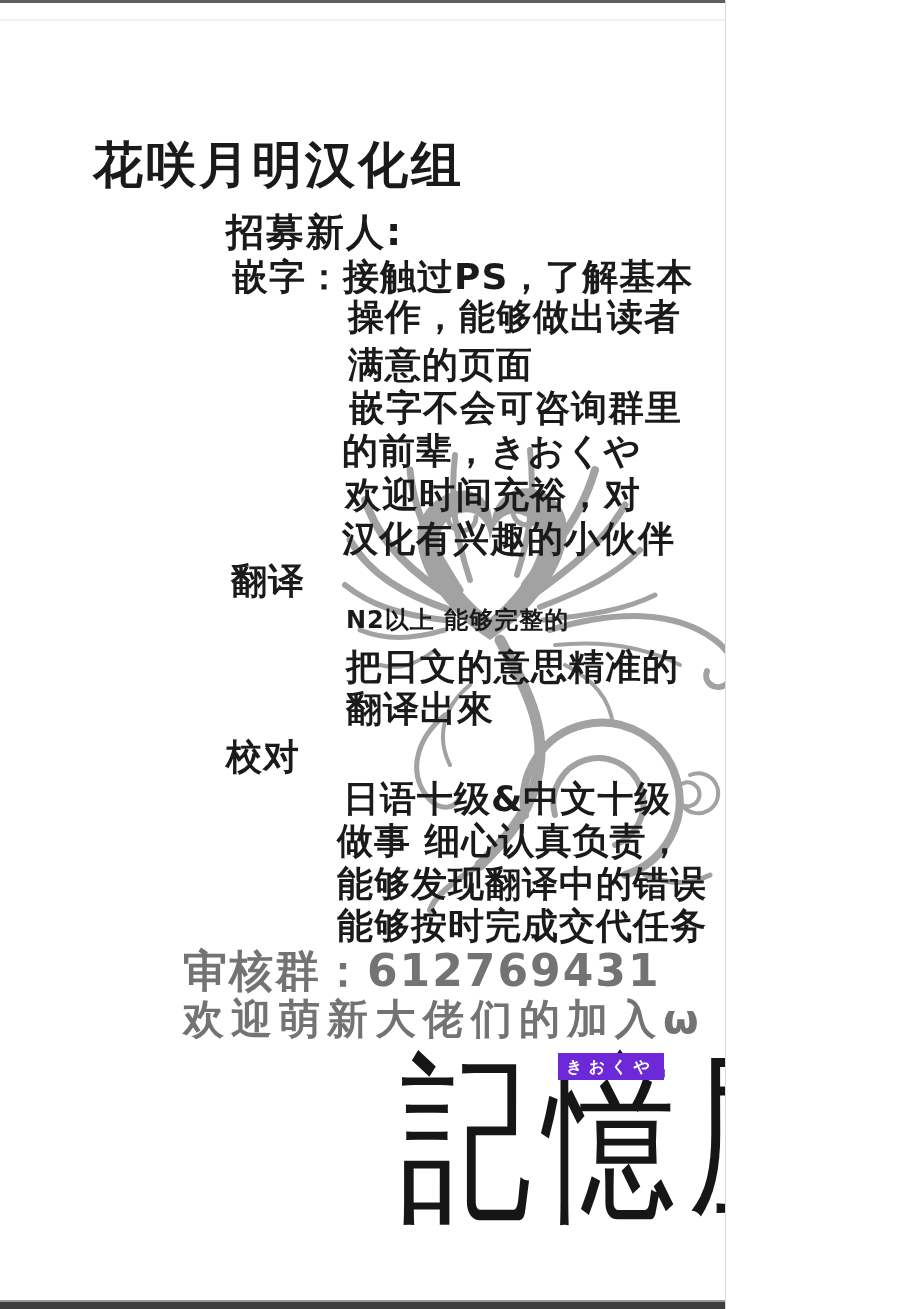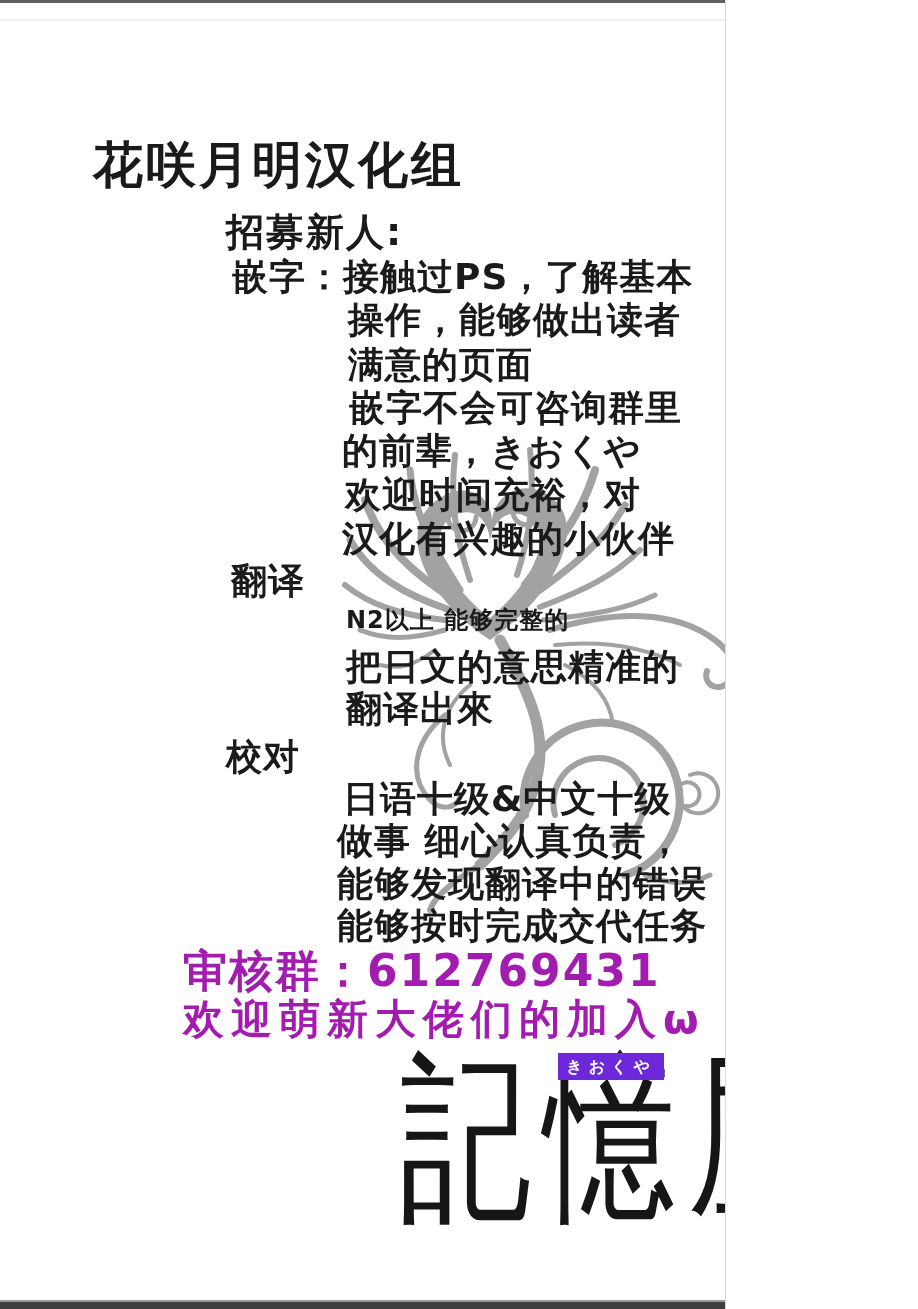--- a/index.html
+++ b/index.html
@@ -22,39 +22,39 @@
     font-weight:700;
     line-height:1;
     white-space:nowrap;
     z-index:3;
     letter-spacing:1px;
   }
   .t-group{left:93px;top:140px;font-size:50px;letter-spacing:3px;}
   .t-recruit{left:226px;top:213px;font-size:38px;letter-spacing:2px;}
 
   .ts-1{left:232px;top:259px;font-size:36px;}
-  .ts-2{left:348px;top:302px;font-size:36px;}
+  .ts-2{left:348px;top:302px;font-size:36px;font-family:Liberation Mono, monospace;}
   .ts-3{left:348px;top:347px;font-size:36px;}
   .ts-4{left:342px;top:390px;font-size:36px;margin-left:7px;}
   .ts-5{left:342px;top:433px;font-size:36px;}
   .ts-6{left:345px;top:477px;font-size:36px;}
   .ts-7{left:342px;top:521px;font-size:36px;}
 
   .tr-label{left:231px;top:563px;font-size:36px;}
   .tr-1{left:346px;top:608px;font-size:24px;}
   .tr-2{left:346px;top:649px;font-size:36px;}
   .tr-3{left:346px;top:691px;font-size:36px;}
 
   .pf-label{left:226px;top:739px;font-size:36px;}
   .pf-1{left:343px;top:781px;font-size:36px;text-align:right;}
   .pf-2{left:337px;top:823px;font-size:36px;}
   .pf-3{left:337px;top:866px;font-size:36px;}
   .pf-4{left:337px;top:908px;font-size:36px;}
 
-  .red-line{position:absolute;color:#a21caf;font-weight:700;line-height:1;white-space:nowrap;z-index:3;}
+  .red-line{position:absolute;color:#737373;font-weight:700;line-height:1;white-space:nowrap;z-index:3;}
   .red-1{left:183px;top:949px;font-size:44px;letter-spacing:2px;}
   .red-2{left:183px;top:999px;font-size:41px;letter-spacing:7px;text-align:right;}
 
   .logo-title{
     position:absolute;left:400px;top:1046px;
     font-family:"DejaVu Serif","Liberation Serif",serif;
     font-size:182px;line-height:1.02;color:#161616;
     letter-spacing:18px;white-space:nowrap;
     transform:scaleX(0.72);transform-origin:left top;
     z-index:4;font-weight:400;

